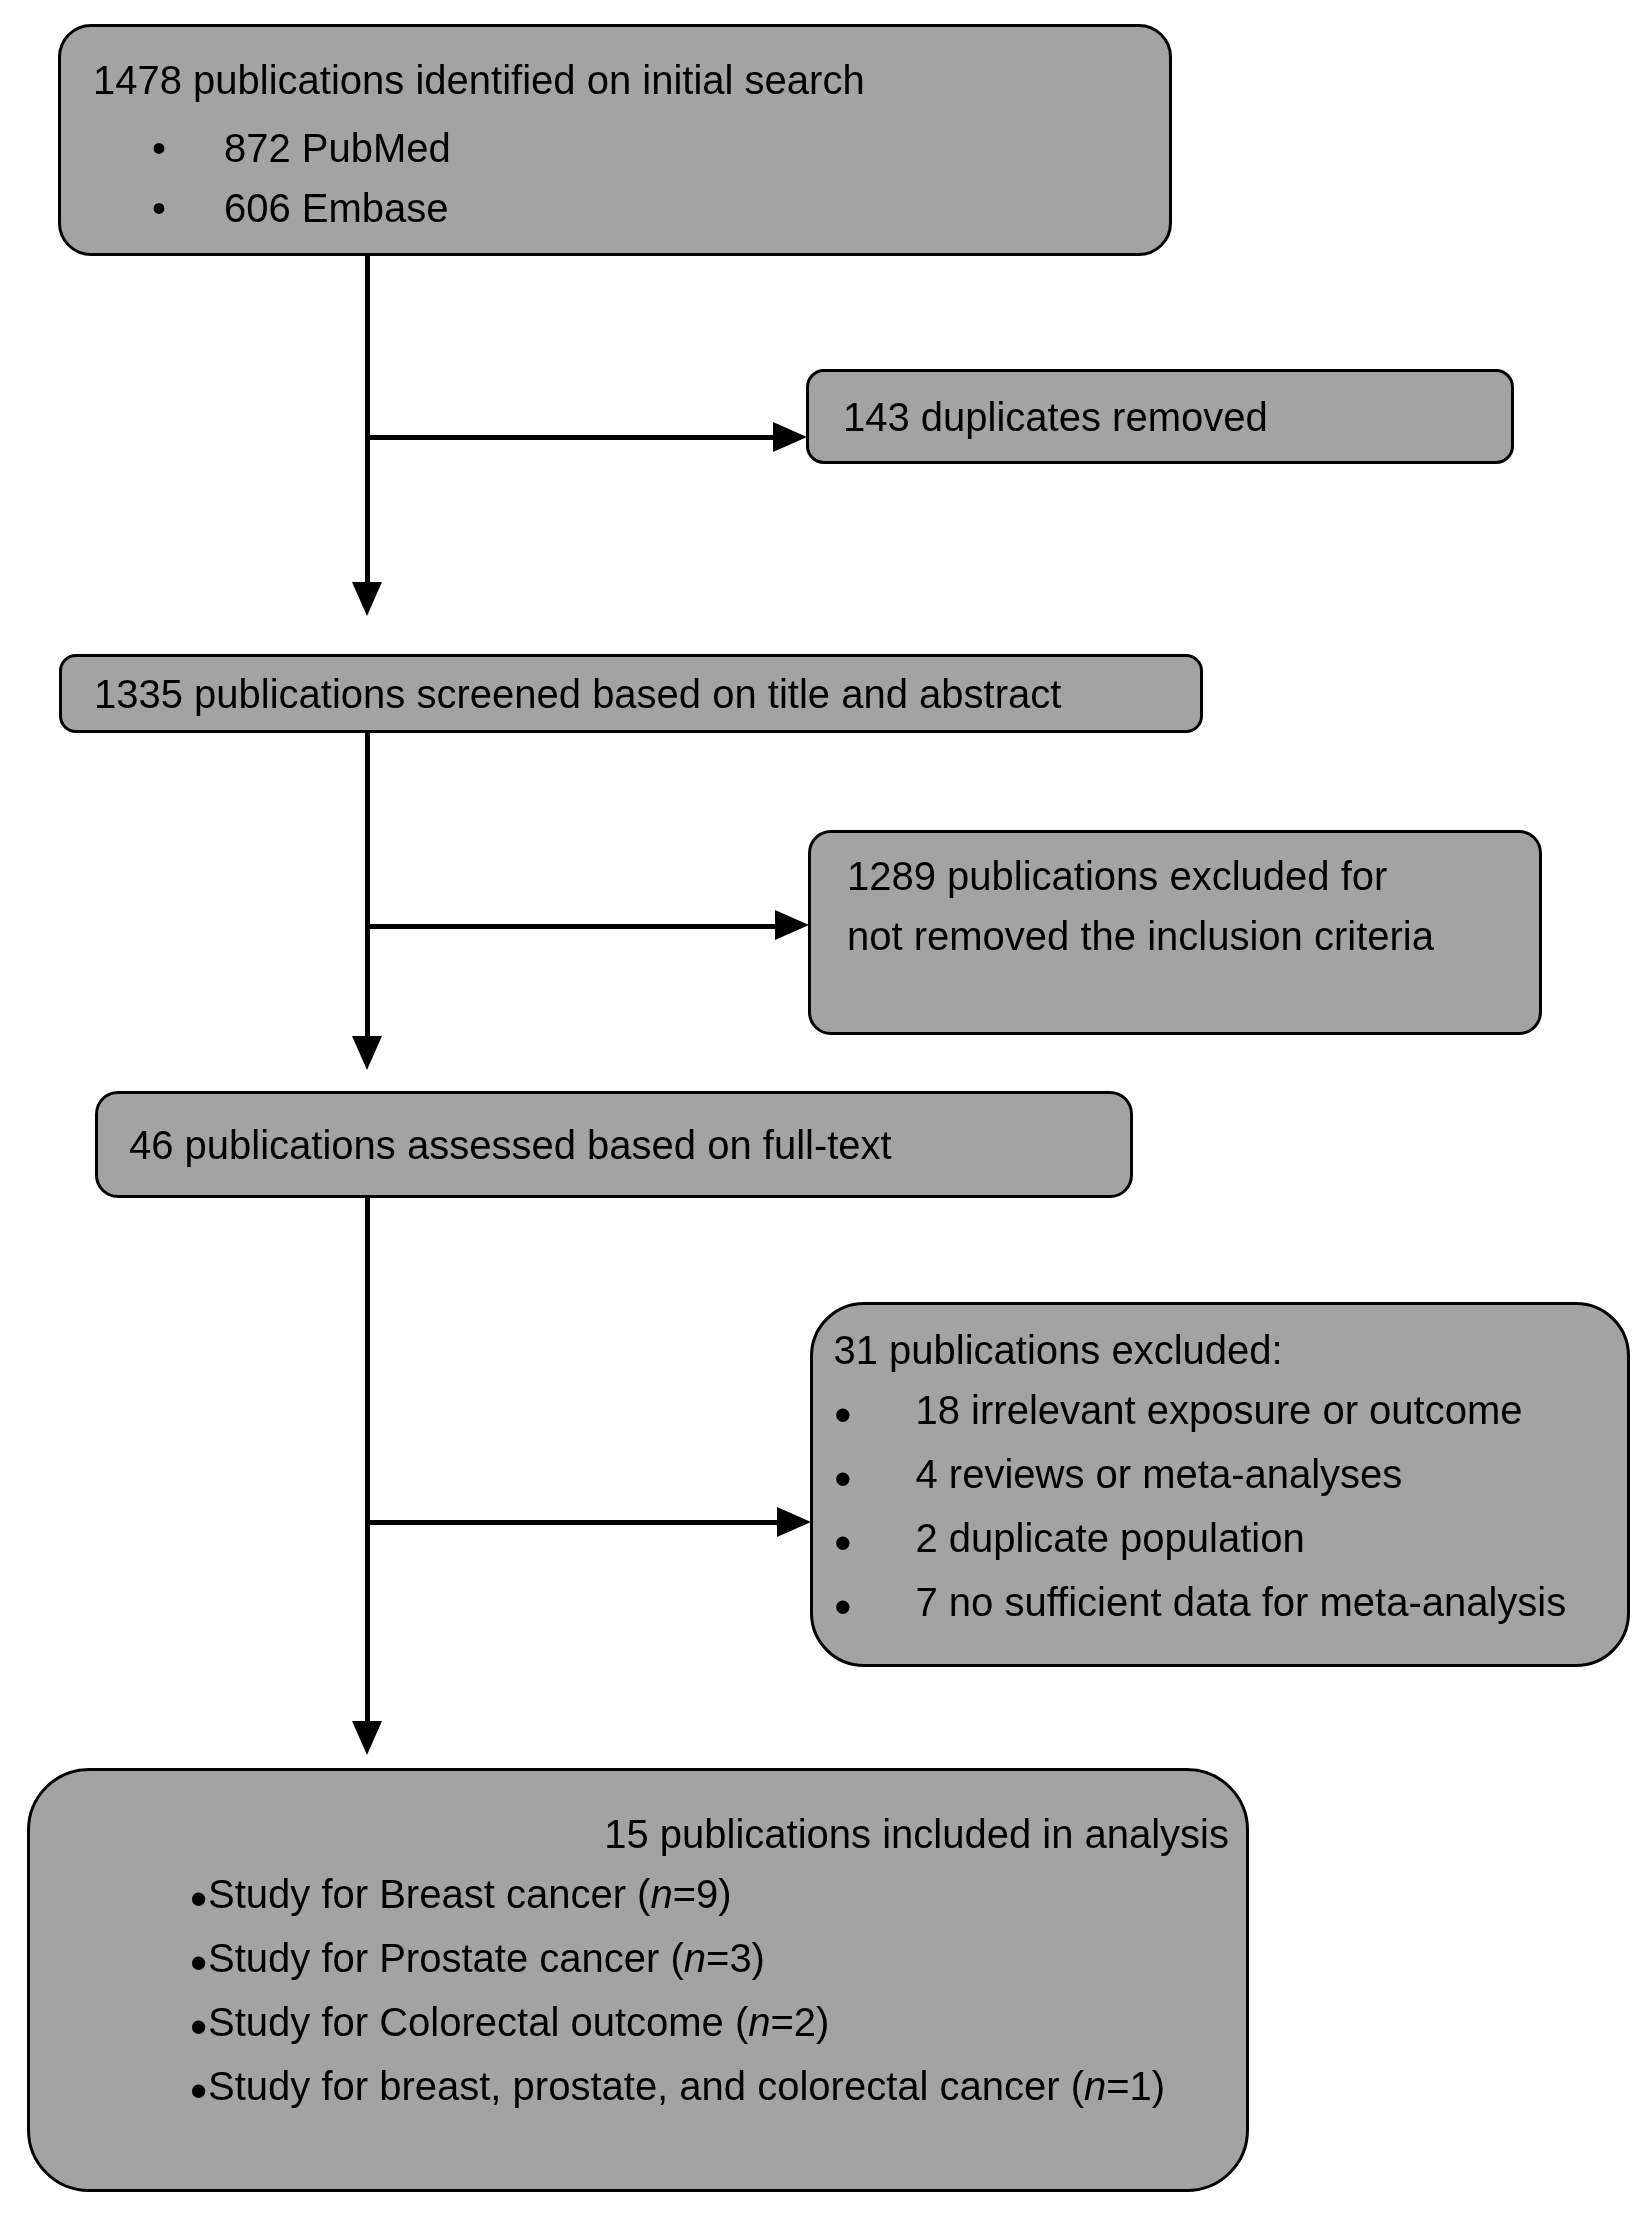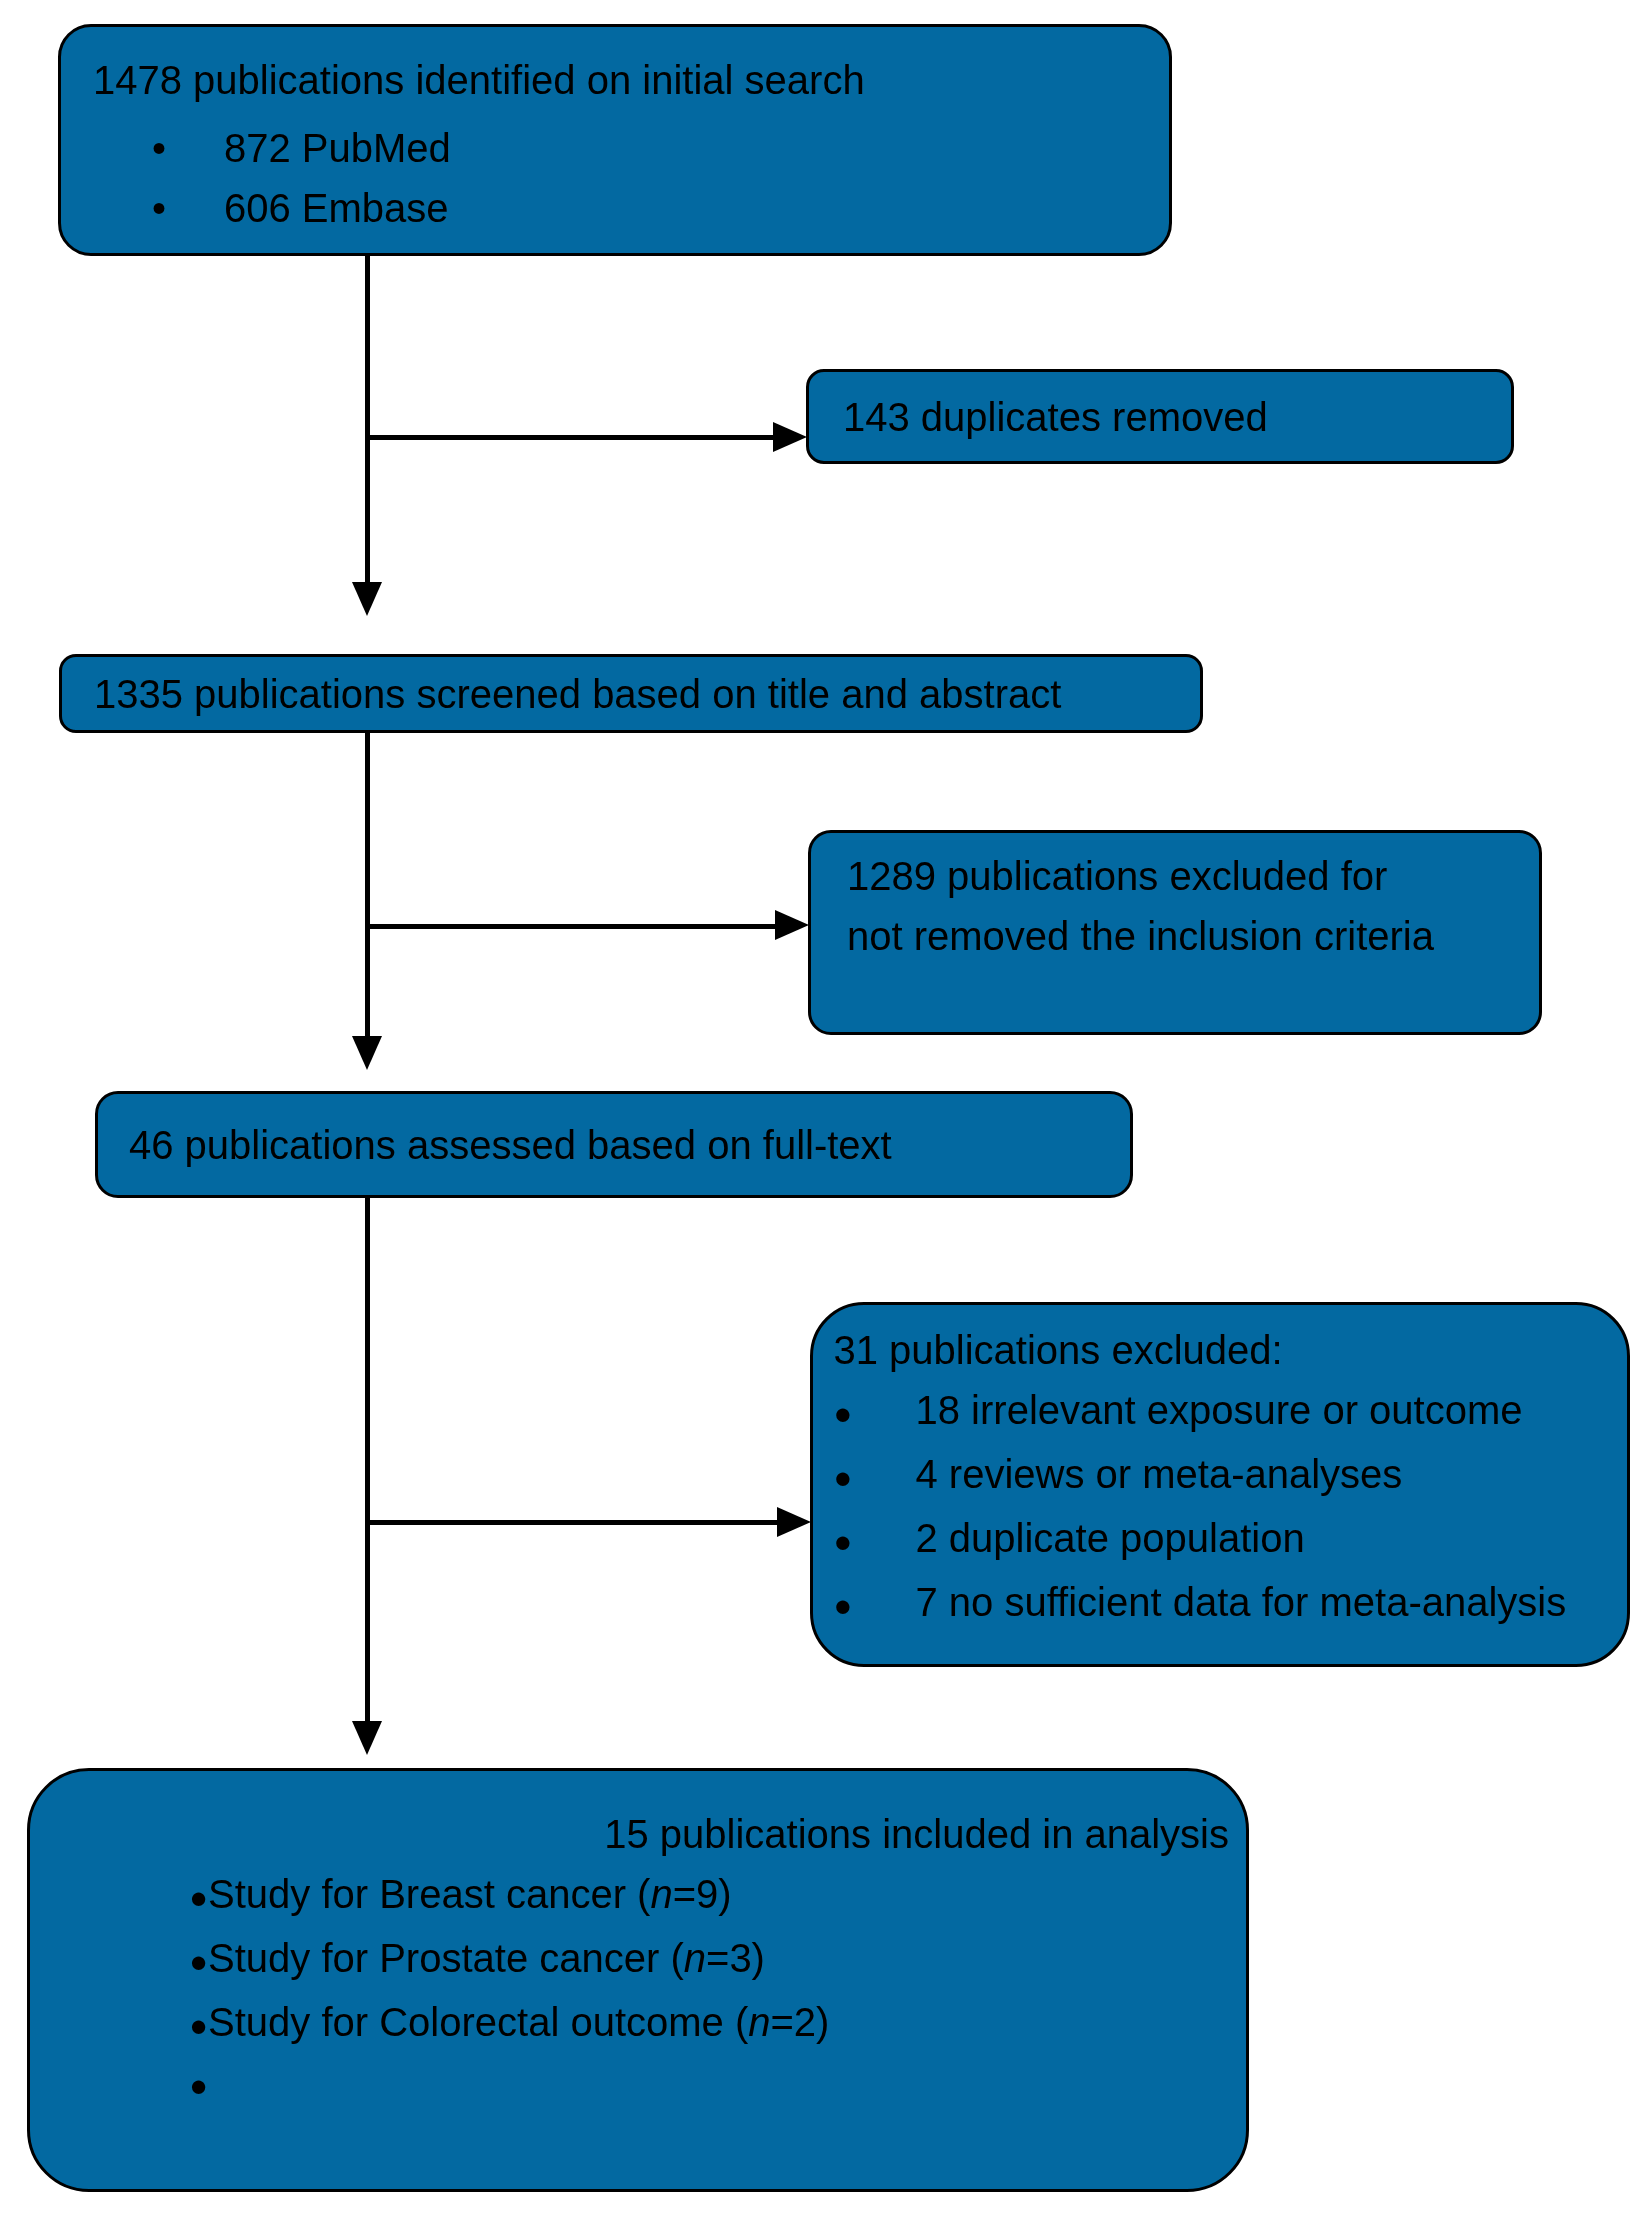--- a/index.html
+++ b/index.html
@@ -8,21 +8,21 @@
     width: 1647px;
     height: 2216px;
     background: #ffffff;
     font-family: "Liberation Sans", sans-serif;
     font-size: 40px;
     line-height: 60px;
     color: #000000;
   }
   .box {
     position: absolute;
-    background: #0369a1;
+    background: #a3a3a3;
     border: 3.4px solid #000000;
     box-sizing: border-box;
   }
   .vcenter { display: flex; align-items: center; }
   .line { position: absolute; background: #000000; }
   .arrow-down {
     position: absolute; width: 0; height: 0;
     border-left: 15.4px solid transparent;
     border-right: 15.4px solid transparent;
     border-top: 34px solid #000000;
@@ -152,18 +152,19 @@
       <li>
         <span class="dot">●</span>
         <span><span>Study for Prostate cancer (</span><span class="ital">n</span><span>=3)</span></span>
       </li>
       <li>
         <span class="dot">●</span>
         <span><span>Study for Colorectal outcome (</span><span class="ital">n</span><span>=2)</span></span>
       </li>
       <li>
         <span class="dot">●</span>
+        <span><span>Study for breast, prostate, and colorectal cancer (</span><span class="ital">n</span><span>=1)</span></span>
       </li>
     </ul>
   </div>
 
 </div>
 
 
 </body></html>

